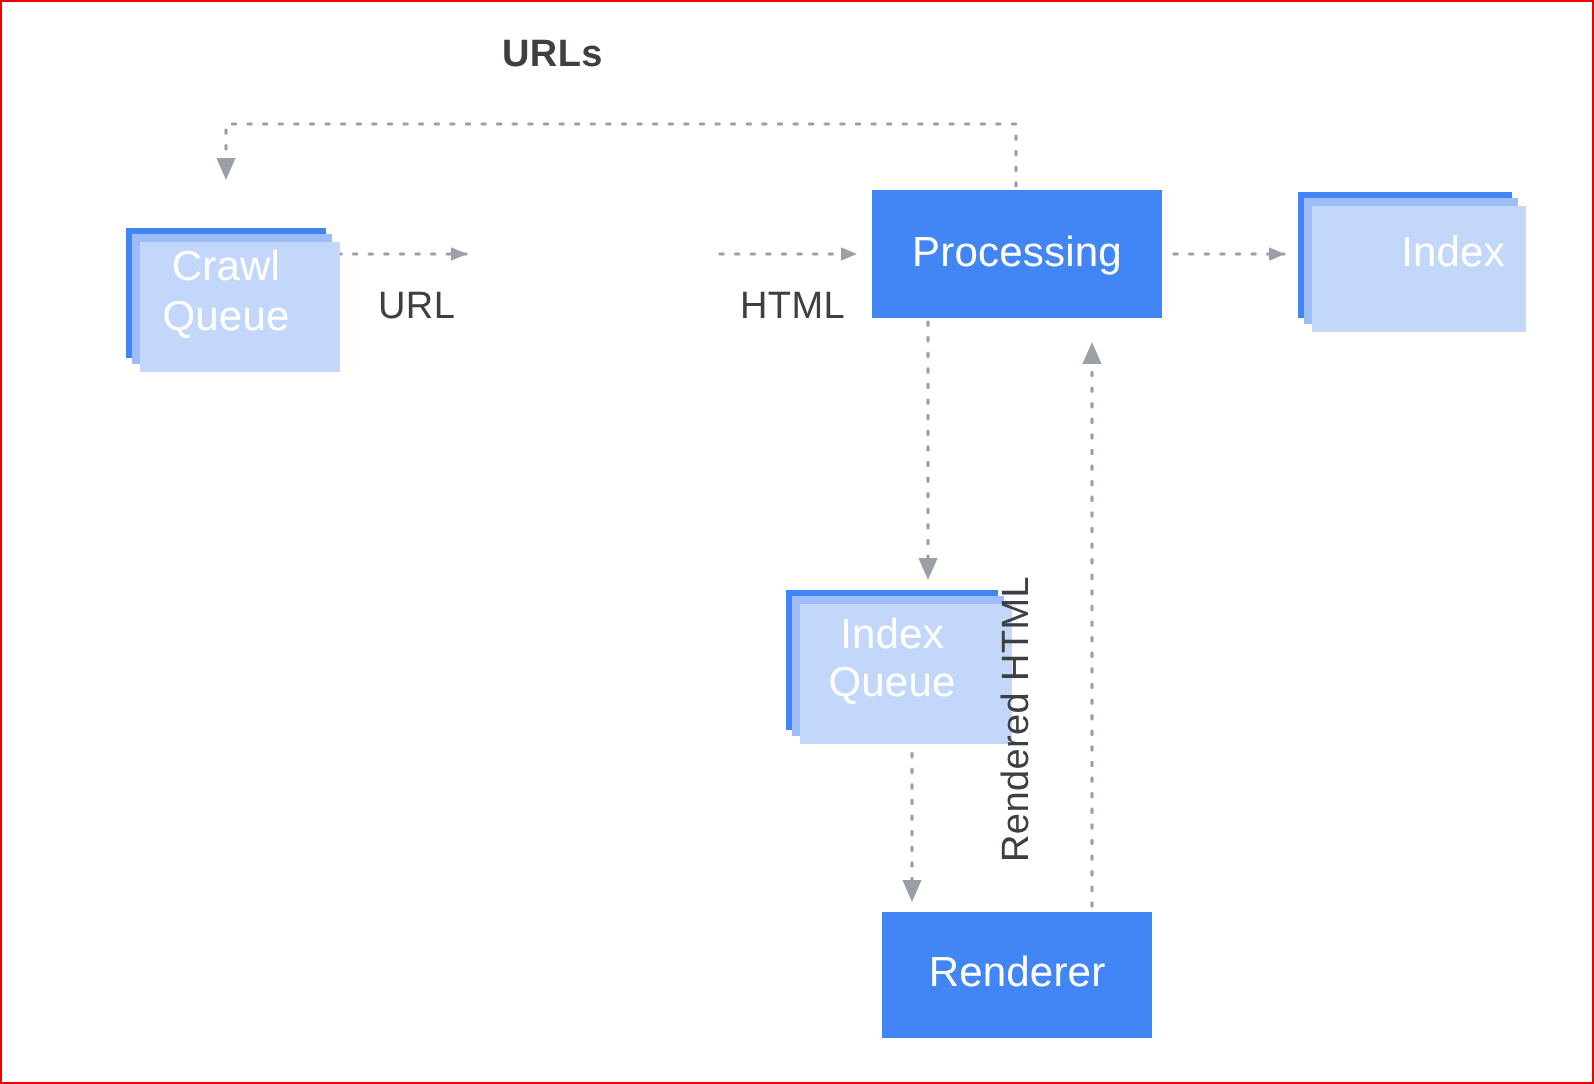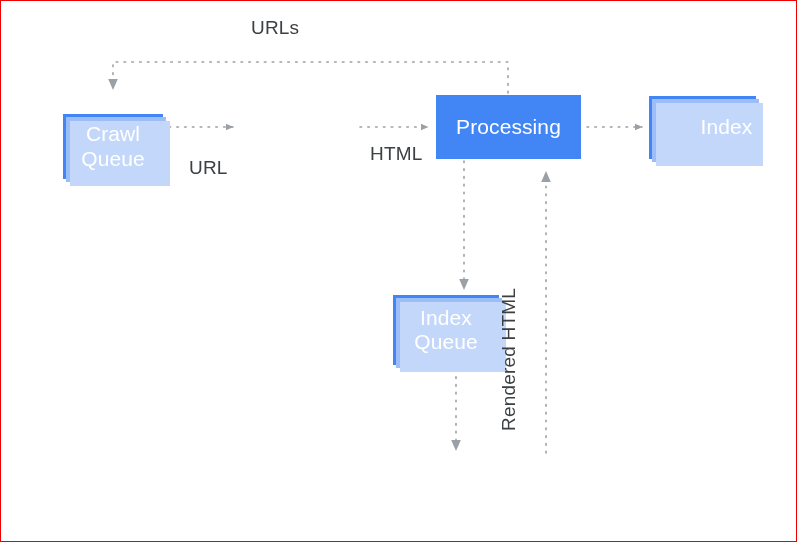--- a/index.html
+++ b/index.html
@@ -137,22 +137,25 @@
 
   <div class="node shadowed" style="left:648px; top:95px; width:107px; height:63px;padding-left:48px;">
     <span>Index</span>
   </div>
 
   <div class="node shadowed" style="left:392px; top:294px; width:106px; height:70px;">
     <span>Index
 Queue</span>
   </div>
 
+  <div class="node" style="left:440px; top:455px; width:135px; height:63px;">
+    <span>Renderer</span>
+  </div>
 
-  <div class="edge-label" style="left:250px; top:16px;">URLs</div>
+  <div class="edge-label" style="left:250px; top:16px;font-weight:bold;">URLs</div>
 
-  <div class="edge-label" style="left:188px; top:156px;">URL</div>
+  <div class="edge-label" style="left:188px; top:142px;">URL</div>
 
   <div class="edge-label" style="left:369px; top:142px;text-align:center;">HTML</div>
 
   <div class="edge-label vertical" style="left:519px; top:408px;">Rendered HTML</div>
 
 </div>
 
 </body></html>

